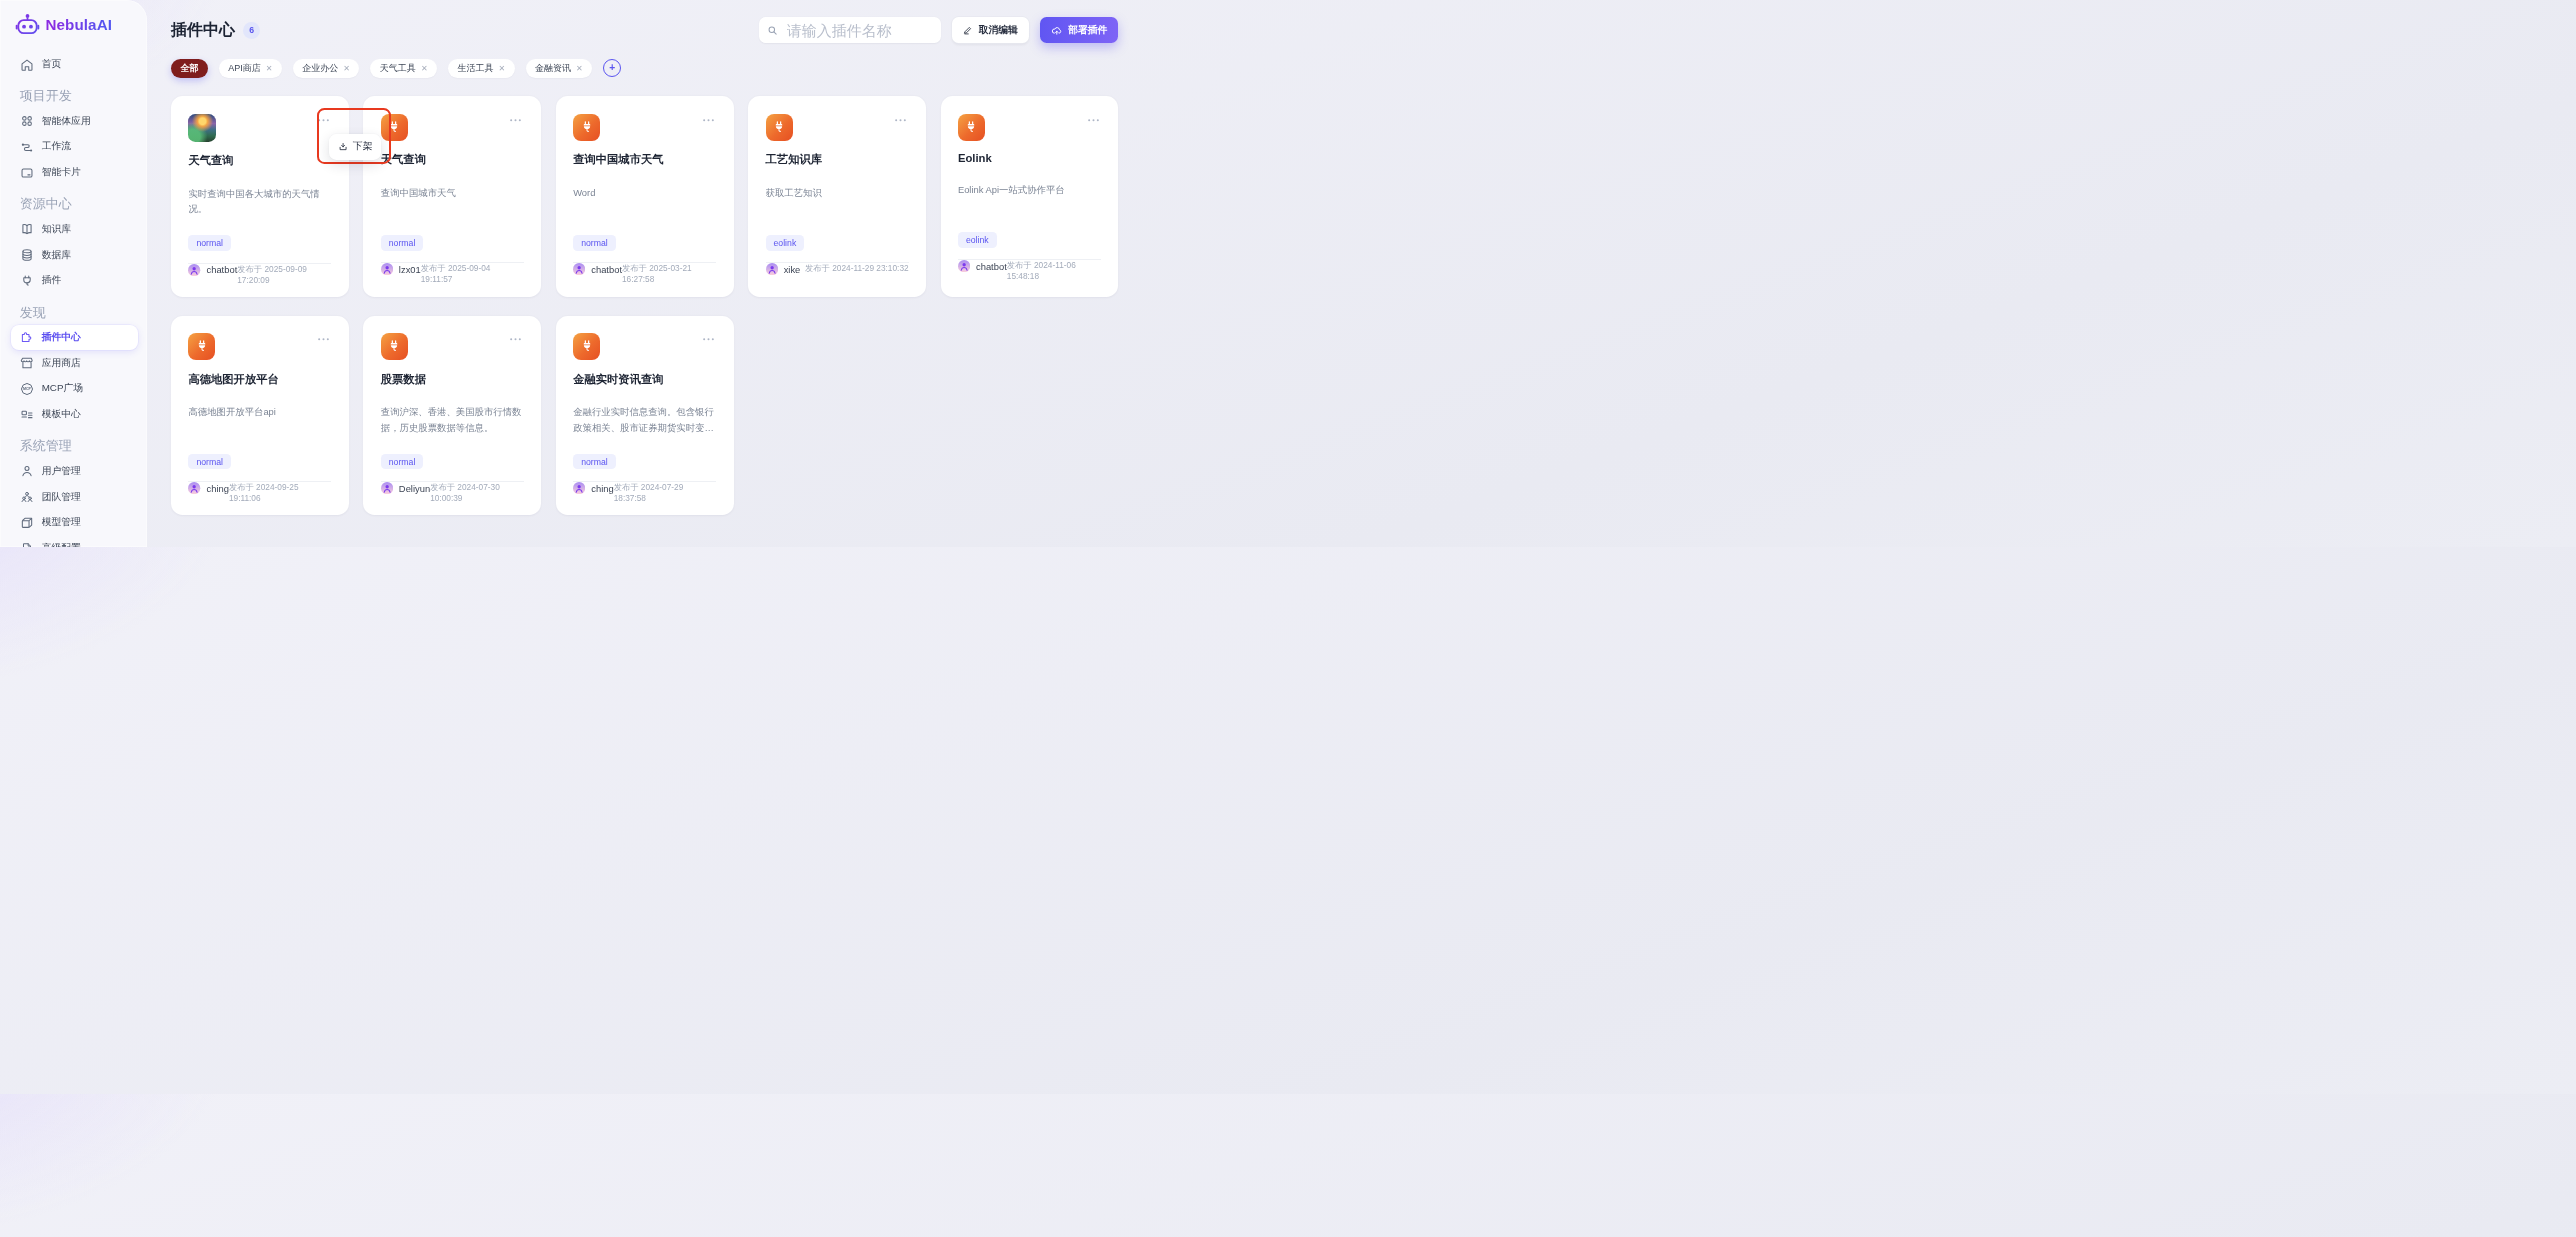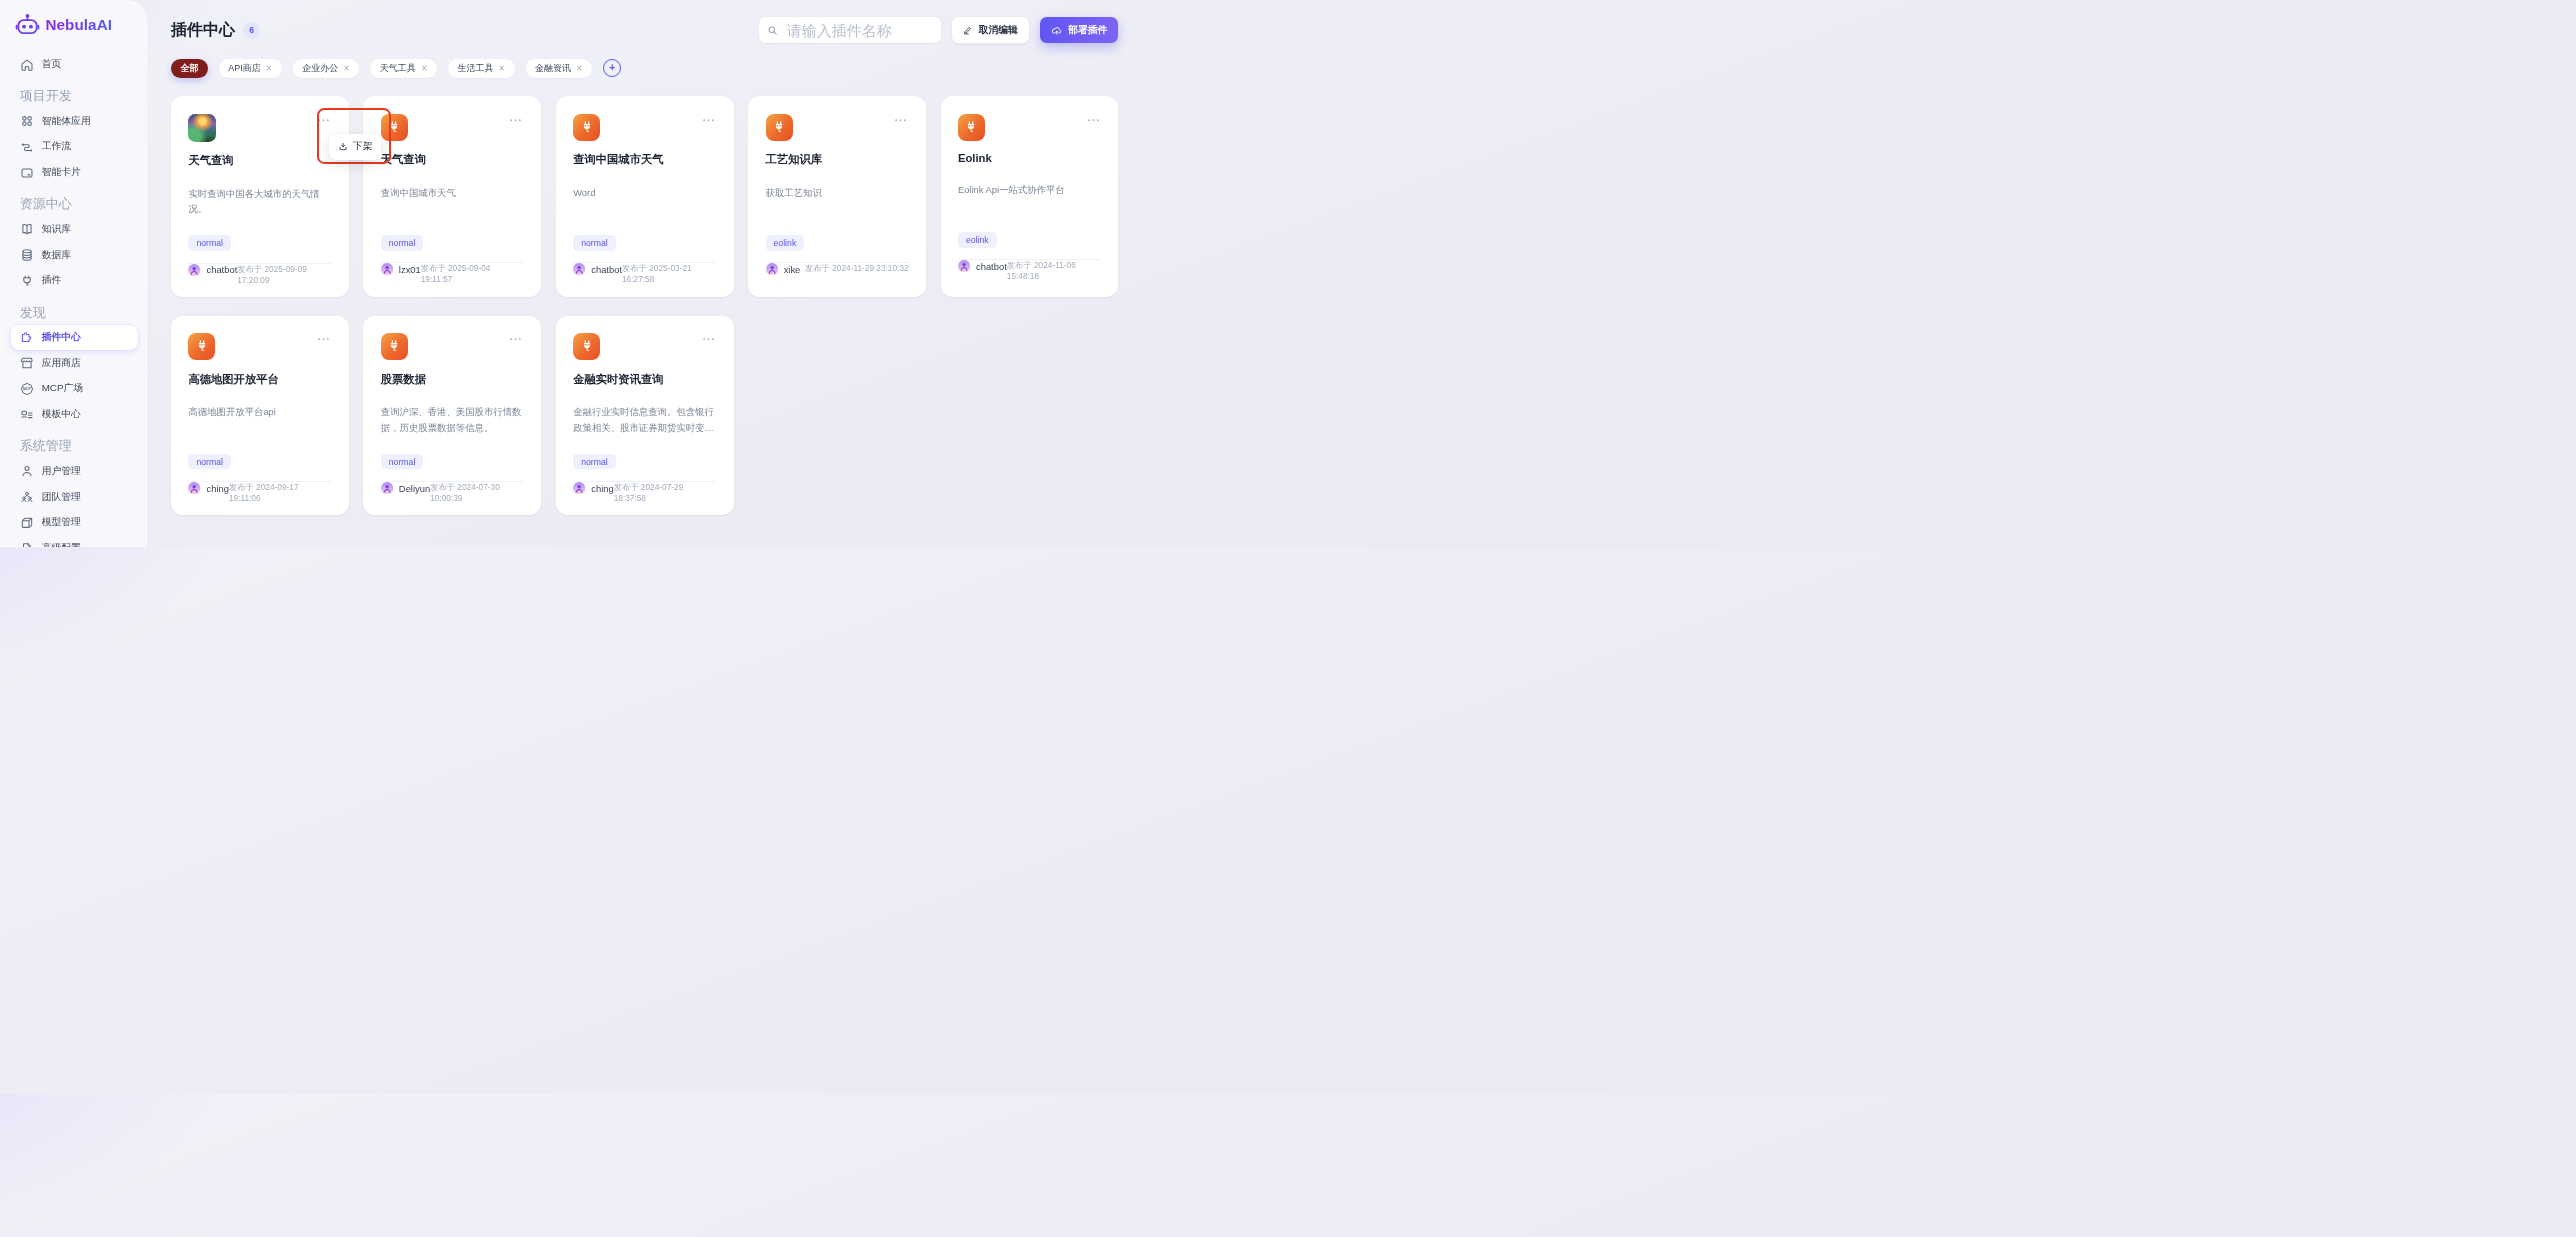--- a/index.html
+++ b/index.html
@@ -619,21 +619,21 @@
                     <stop offset="1" stop-color="#fbd0dd"></stop>
                   </linearGradient>
                 </defs>
             <circle cx="8.5" cy="8.5" r="8.5" fill="url(#av)"></circle>
             <circle cx="8.5" cy="6.6" r="2.3" fill="#7c3aed"></circle>
             <path d="M4.4 14.2c.6-2.6 2.2-3.9 4.1-3.9s3.5 1.3 4.1 3.9" stroke="#7c3aed" stroke-width="1.4" fill="none" stroke-linecap="round"></path>
           </svg>
         </span>
         <span>ching</span>
       </span>
-      <span class="pub-date">发布于 2024-09-17 19:11:06</span>
+      <span class="pub-date">发布于 2024-09-25 19:11:06</span>
     </div>
   </article>
 
   <article class="card">
     <div class="tile">
       <svg width="14" height="14" viewBox="0 0 24 24" fill="none">
         <line x1="9.2" y1="3.2" x2="9.2" y2="7" stroke="#fff" stroke-width="2.1" stroke-linecap="round"></line>
         <line x1="14.8" y1="3.2" x2="14.8" y2="7" stroke="#fff" stroke-width="2.1" stroke-linecap="round"></line>
         <path d="M6.6 7h10.8v3.1a5.4 5.4 0 0 1-10.8 0Z" fill="#fff"></path>
         <line x1="6.6" y1="10" x2="17.4" y2="10" stroke="#ed6a2c" stroke-width="1.3"></line>

